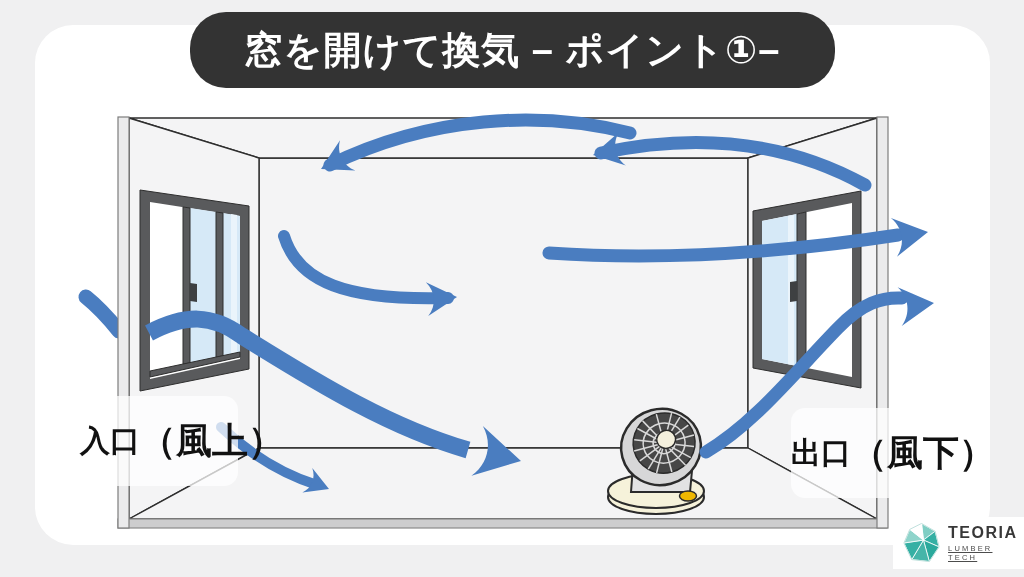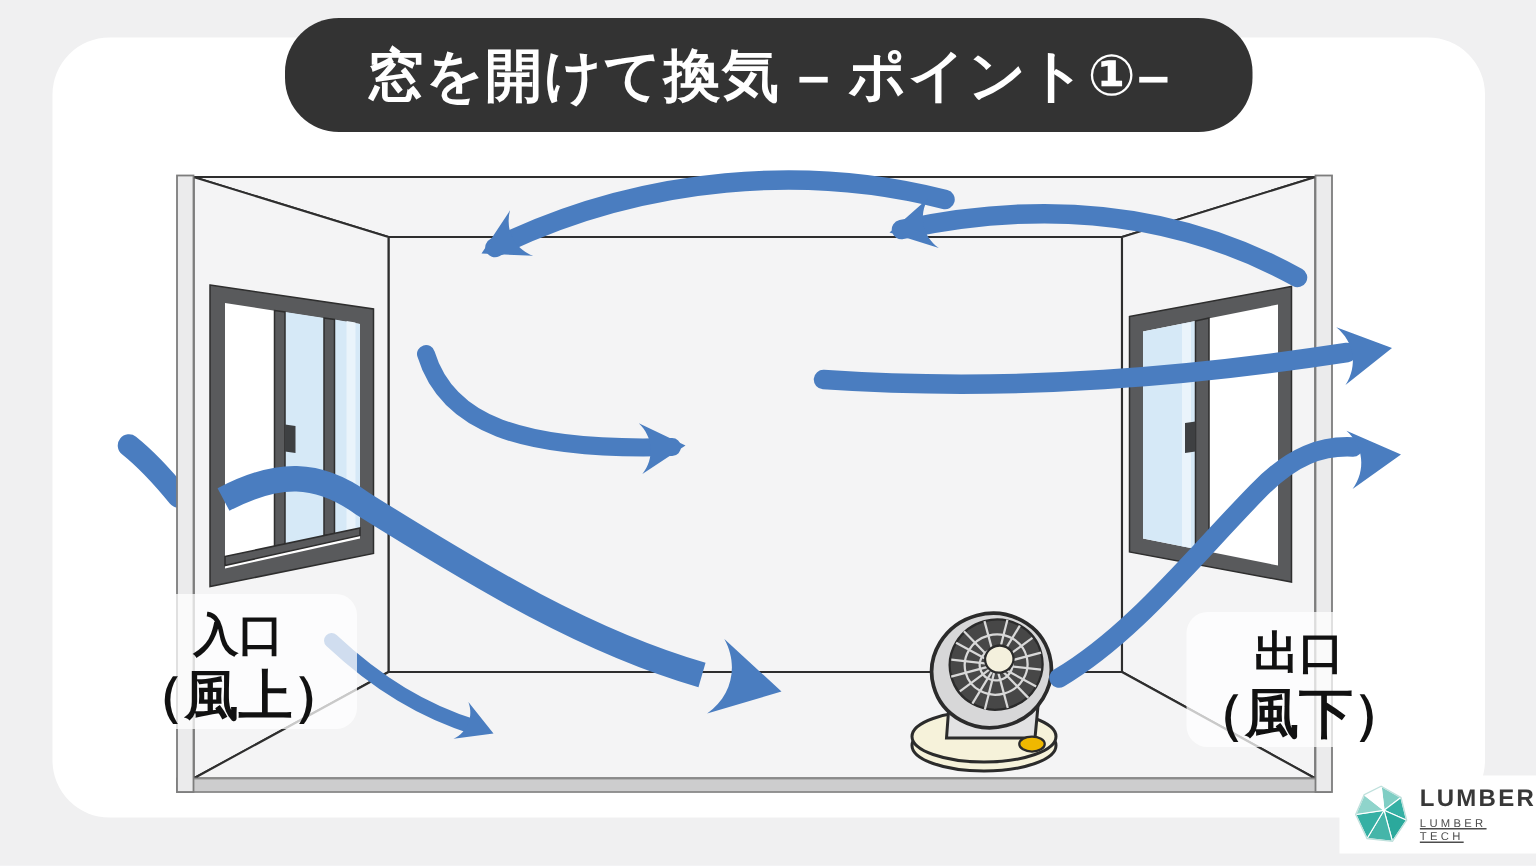--- a/index.html
+++ b/index.html
@@ -11,21 +11,21 @@
   *{margin:0;padding:0;box-sizing:border-box;}
   html,body{width:1024px;height:577px;}
   body{font-family:"Liberation Sans","DejaVu Sans",sans-serif;background:var(--background);}
   .stage{position:relative;width:1024px;height:577px;overflow:hidden;background:var(--background);}
   .card{position:absolute;left:35px;top:25px;width:955px;height:520px;border-radius:38px;background:var(--card);}
   .scene{position:absolute;left:0;top:0;width:1024px;height:577px;}
   .banner{position:absolute;left:190px;top:12px;width:645px;height:76px;border-radius:36px;
     background:var(--banner-bg);display:flex;align-items:center;justify-content:center;}
   .banner span{color:var(--banner-text);font-size:38px;font-weight:800;letter-spacing:1px;white-space:nowrap;}
   .flabel{position:absolute;background:rgba(255,255,255,0.74);border-radius:14px;
-    display:flex;flex-direction:column;align-items:center;justify-content:flex-end;line-height:1.22;}
+    display:flex;flex-direction:row;align-items:center;justify-content:flex-start;line-height:1.22;}
   .flabel div{color:#111;font-weight:800;font-size:30px;white-space:nowrap;}
   .flabel .l2{font-size:36px;}
   .inlet{left:80px;top:396px;width:158px;height:90px;}
   .outlet{left:791px;top:408px;width:150px;height:90px;}
   .logo{position:absolute;left:893px;top:517px;width:131px;height:52px;background:#fff;
     display:flex;align-items:center;gap:6px;padding-left:8px;}
   .logo-text{display:flex;flex-direction:column;}
   .logo-name{font-size:16px;font-weight:700;letter-spacing:1.5px;color:#383838;}
   .logo-sub{font-size:7.5px;letter-spacing:2.2px;color:#4c4c4c;margin-top:2px;text-decoration:underline;}
   
@@ -162,18 +162,18 @@
         <polygon points="35,10 39,26 23,19" fill="#35b0a4"></polygon>
         <polygon points="39,26 29,41 23,19" fill="#2ba99c"></polygon>
         <polygon points="29,41 11,39 23,19" fill="#45b5a9"></polygon>
         <polygon points="11,39 3,22 23,19" fill="#35b0a4"></polygon>
         <polygon points="3,22 9,8 23,19" fill="#8fd4cb"></polygon>
         <polygon points="9,8 21,2 23,19" fill="#ffffff"></polygon>
       </g>
       <polygon points="21,2 35,10 39,26 29,41 11,39 3,22 9,8" fill="none" stroke="#bfe0dc" stroke-width="1"></polygon>
     </svg>
     <div class="logo-text">
-      <span class="logo-name">LUMBER</span>
+      <span class="logo-name">TEORIA</span>
       <span class="logo-sub">LUMBER TECH</span>
     </div>
   </div>
 
 </div>
 
 </body></html>

